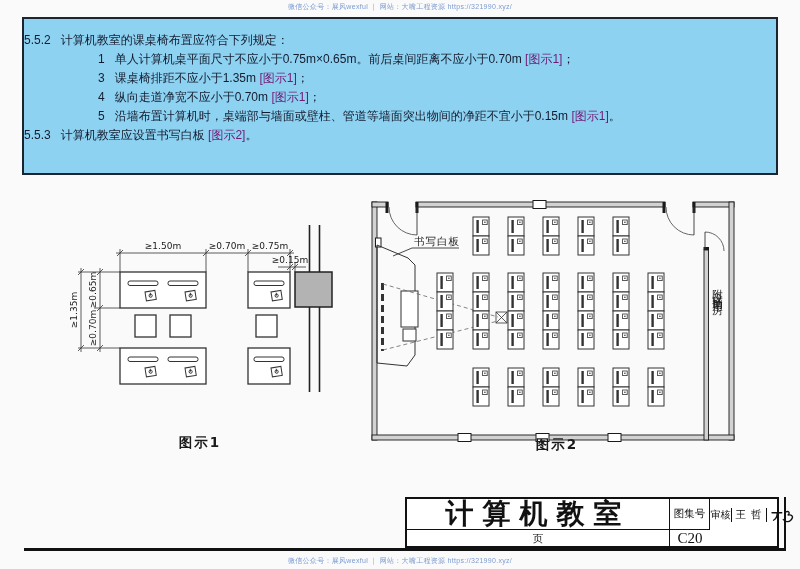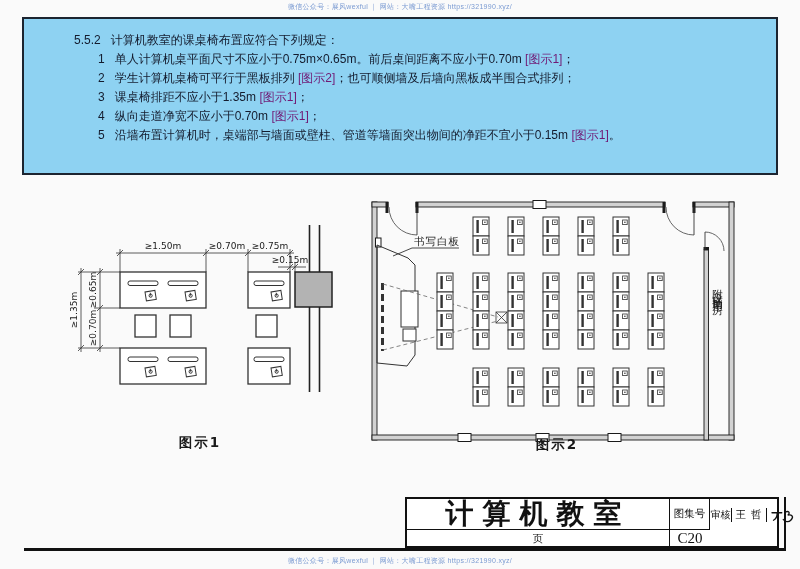--- a/index.html
+++ b/index.html
@@ -3,21 +3,21 @@
 <meta charset="utf-8">
 <style>
   html,body{margin:0;padding:0;}
   body{width:800px;height:569px;position:relative;background:#fafafa;font-family:"Liberation Sans",sans-serif;overflow:hidden;}
   .abs{position:absolute;}
   
   .wm{width:100%;text-align:center;font-size:7px;color:#7b9bd2;letter-spacing:.3px;}
   
   .notes{left:22px;top:17px;width:752px;height:142px;background:#8ed2f2;border:2px solid #1c2430;padding-top:12px;}
   .clause{font-size:12px;line-height:19px;color:#141c2e;white-space:nowrap;}
-  .clause.lvl0{padding-left:50px;}
+  .clause.lvl0{}
   .clause.lvl1{padding-left:74px;}
   .cnum{margin-right:10px;}
   .ref{color:#701a75;}
   
   svg text{font-family:"DejaVu Sans","Liberation Sans",sans-serif;}
   .dimtxt{font-size:9px;fill:#1a1a1a;}
   .cap{font-size:13.5px;font-weight:bold;fill:#1a1a1a;letter-spacing:2px;}
   .cnlabel{font-size:10.5px;fill:#1a1a1a;letter-spacing:1px;}
   .vtext{writing-mode:vertical-rl;text-orientation:upright;font-size:10.5px;letter-spacing:3px;fill:#1a1a1a;}
   
@@ -39,24 +39,24 @@
 </style>
 </head>
 <body>
 
 <div class="abs wm" style="top:2px;">微信公众号：展风wexful ｜ 网站：大嘴工程资源 https://321990.xyz/</div>
 <div class="abs wm" style="top:556px;">微信公众号：展风wexful ｜ 网站：大嘴工程资源 https://321990.xyz/</div>
 
 <div class="abs notes">
   <div class="clause lvl0"><span class="cnum">5.5.2</span><span>计算机教室的课桌椅布置应符合下列规定：</span><span class="ref"></span><span></span></div>
   <div class="clause lvl1"><span class="cnum">1</span><span>单人计算机桌平面尺寸不应小于0.75m×0.65m。前后桌间距离不应小于0.70m </span><span class="ref">[图示1]</span><span>；</span></div>
-  <div class="clause lvl1"><span class="cnum">2</span><span>学生计算机桌椅可平行于黑板排列 </span><span class="ref">[图示2]</span><span>；也可顺侧墙及后墙向黑板成半围合式排列；</span></div>
   <div class="clause lvl1"><span class="cnum">3</span><span>课桌椅排距不应小于1.35m </span><span class="ref">[图示1]</span><span>；</span></div>
   <div class="clause lvl1"><span class="cnum">4</span><span>纵向走道净宽不应小于0.70m </span><span class="ref">[图示1]</span><span>；</span></div>
   <div class="clause lvl1"><span class="cnum">5</span><span>沿墙布置计算机时，桌端部与墙面或壁柱、管道等墙面突出物间的净距不宜小于0.15m </span><span class="ref">[图示1]</span><span>。</span></div>
+  <div class="clause lvl0"><span class="cnum">5.5.3</span><span>计算机教室应设置书写白板 </span><span class="ref">[图示2]</span><span>。</span></div>
 </div>
 
 <svg class="abs" style="left:66px;top:196px;" width="280" height="255" viewBox="0 0 280 255">
   <defs>
     <g id="station">
       <rect x="0" y="0" width="30" height="4.5" rx="2" fill="#fff" stroke="#333" stroke-width="1"></rect>
       <g transform="translate(17,11) rotate(-9)">
         <rect width="10" height="9" fill="#fff" stroke="#333" stroke-width="1"></rect>
         <circle cx="5" cy="4.5" r="1.6" fill="none" stroke="#333" stroke-width="0.9"></circle>
         <line x1="5" y1="1.5" x2="5" y2="4.5" stroke="#333" stroke-width="0.9"></line>

